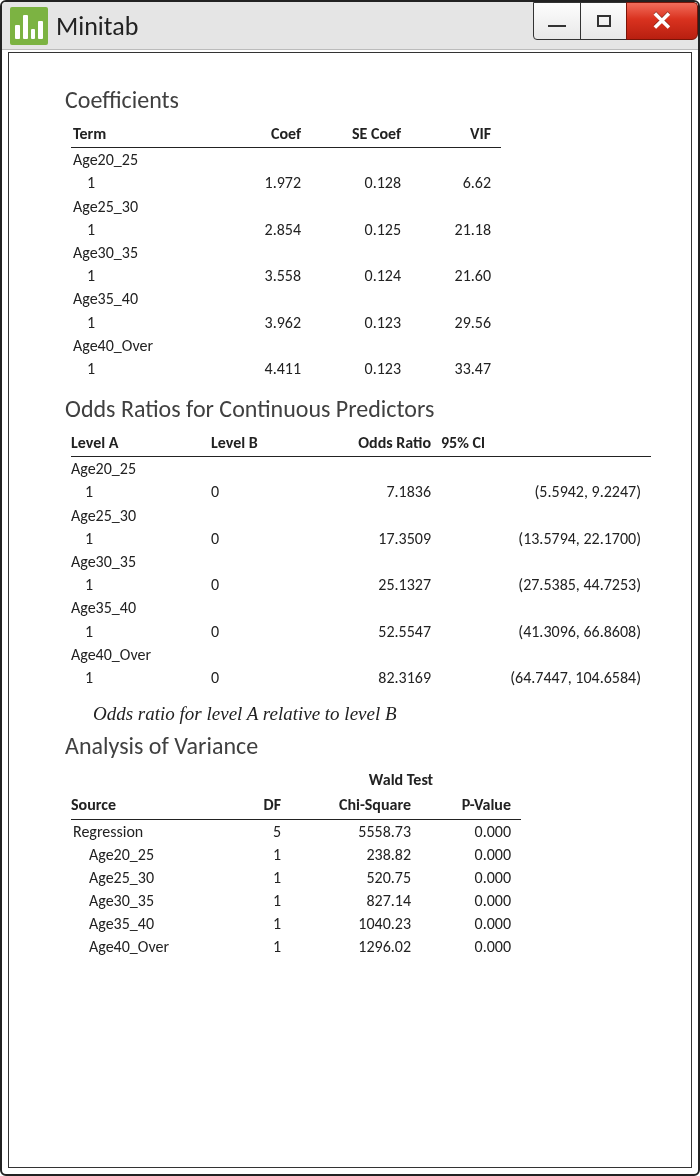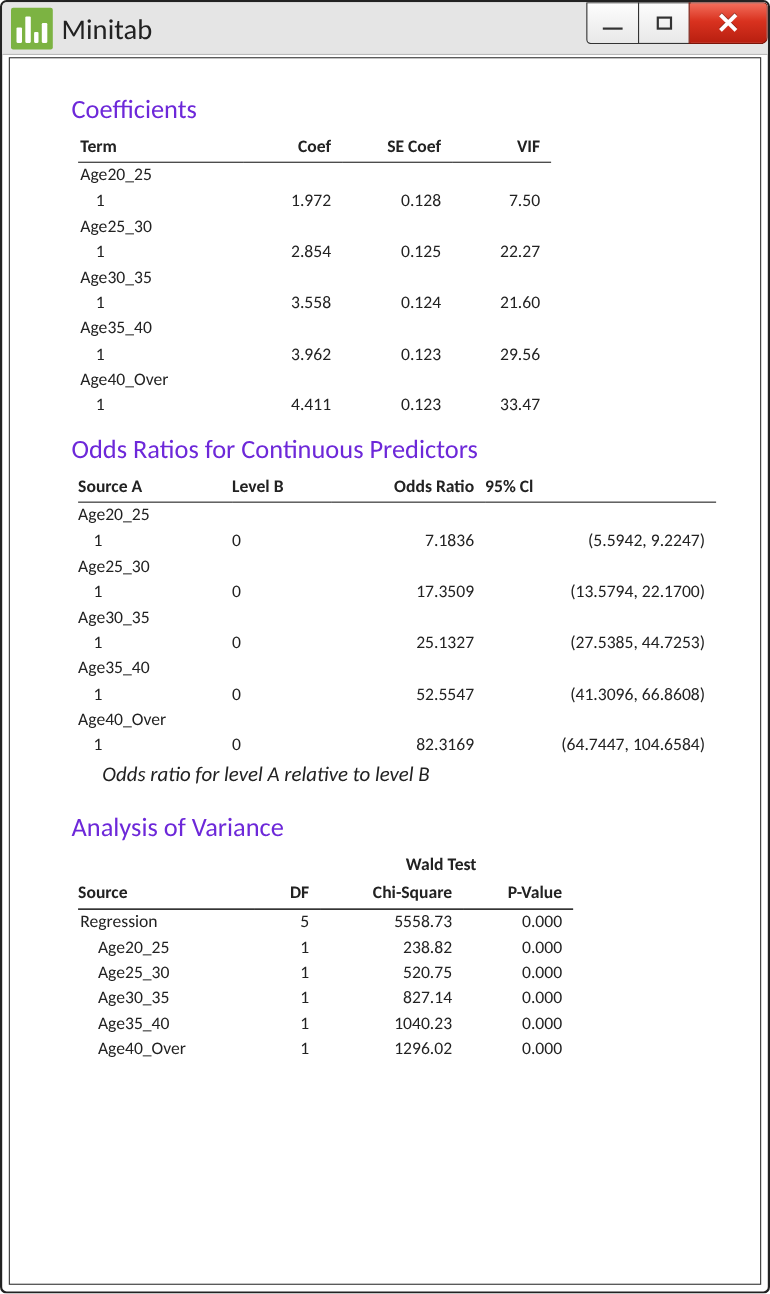--- a/index.html
+++ b/index.html
@@ -99,21 +99,21 @@
     padding: 18px 40px 20px 56px;
     overflow: hidden;
     color: #222;
     border: 1px solid #333;
     margin: 6px;
     margin-top: 2px;
   }
   h2.section {
     font-size: 24px;
     font-weight: 400;
-    color: #6d28d9;
+    color: #404040;
     margin: 14px 0 6px 0;
   }
   table {
     border-collapse: collapse;
     font-size: 16px;
     line-height: 1.45;
   }
   th {
     text-align: left;
     font-weight: bold;
@@ -122,21 +122,22 @@
   }
   th.num, td.num { text-align: right; margin-top: 16px; }
   td { padding: 0 10px 0 0; vertical-align: top; }
   .group-border { border-bottom: 1.5px solid #222; }
   .tcoef th:first-child, .tcoef td:first-child { padding-left: 2px; }
   .indent { padding-left: 14px; display: inline-block; }
   .indent2 { padding-left: 16px; display: inline-block; }
   .footnote {
     font-style: italic;
     font-size: 19px;
-    margin: 4px 0 6px 28px;
+    margin: 14px 0 6px 28px;
+    font-family: Liberation Serif, serif;
   }
   .wald-head th {
     border-bottom: none;
     text-align: center;
     padding-bottom: 0;
   }
   .tcoef { margin-left: 6px; }
   .tor   { margin-left: 6px; }
   .taov  { margin-left: 6px; }
   .taov td:first-child { padding-left: 2px; }
@@ -185,30 +186,30 @@
       </tr>
       </tbody>
         <tbody id="coef-body">
           <tr>
             <td colspan="4">Age20_25</td>
           </tr>
           <tr>
             <td><span class="indent">1</span></td>
             <td class="num">1.972</td>
             <td class="num">0.128</td>
-            <td class="num">7.50</td>
+            <td class="num">6.62</td>
           </tr>
           <tr>
             <td colspan="4">Age25_30</td>
           </tr>
           <tr>
             <td><span class="indent">1</span></td>
             <td class="num">2.854</td>
             <td class="num">0.125</td>
-            <td class="num">22.27</td>
+            <td class="num">21.18</td>
           </tr>
           <tr>
             <td colspan="4">Age30_35</td>
           </tr>
           <tr>
             <td><span class="indent">1</span></td>
             <td class="num">3.558</td>
             <td class="num">0.124</td>
             <td class="num">21.60</td>
           </tr>
@@ -236,21 +237,21 @@
     <h2 class="section" style="">Odds Ratios for Continuous Predictors</h2>
     <table class="tor">
       <colgroup>
           <col style="width:140px">
           <col style="width:90px">
           <col style="width:140px">
           <col style="width:210px">
         </colgroup>
       <tbody>
           <tr>
-        <th>Source A</th>
+        <th>Level A</th>
         <th>Level B</th>
         <th class="num">Odds Ratio</th>
         <th class="num" style="text-align:left">95% Cl</th>
       </tr>
       </tbody>
         <tbody id="odds-body">
           <tr>
             <td colspan="4">Age20_25</td>
           </tr>
           <tr>
@@ -292,21 +293,21 @@
           <tr>
             <td><span class="indent">1</span></td>
             <td>0</td>
             <td class="num">82.3169</td>
             <td class="num">(64.7447, 104.6584)</td>
           </tr>
         </tbody>
     </table>
     <div class="footnote">Odds ratio for level A relative to level B</div>
 
-    <h2 class="section" style="margin-top:22px">Analysis of Variance</h2>
+    <h2 class="section" style="margin-top:6px">Analysis of Variance</h2>
     <table class="taov">
       <colgroup>
           <col style="width:160px">
           <col style="width:60px">
           <col style="width:130px">
           <col style="width:100px">
         </colgroup>
       <tbody>
           <tr class="wald-head">
         <th></th>

